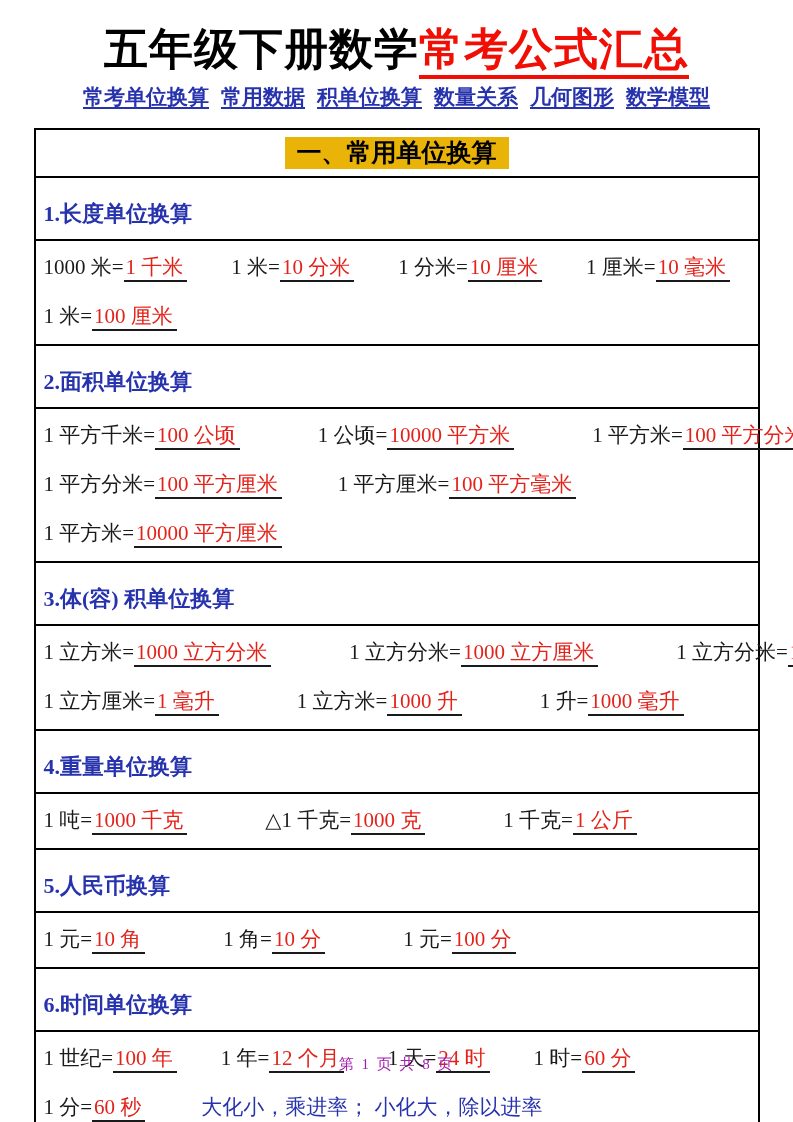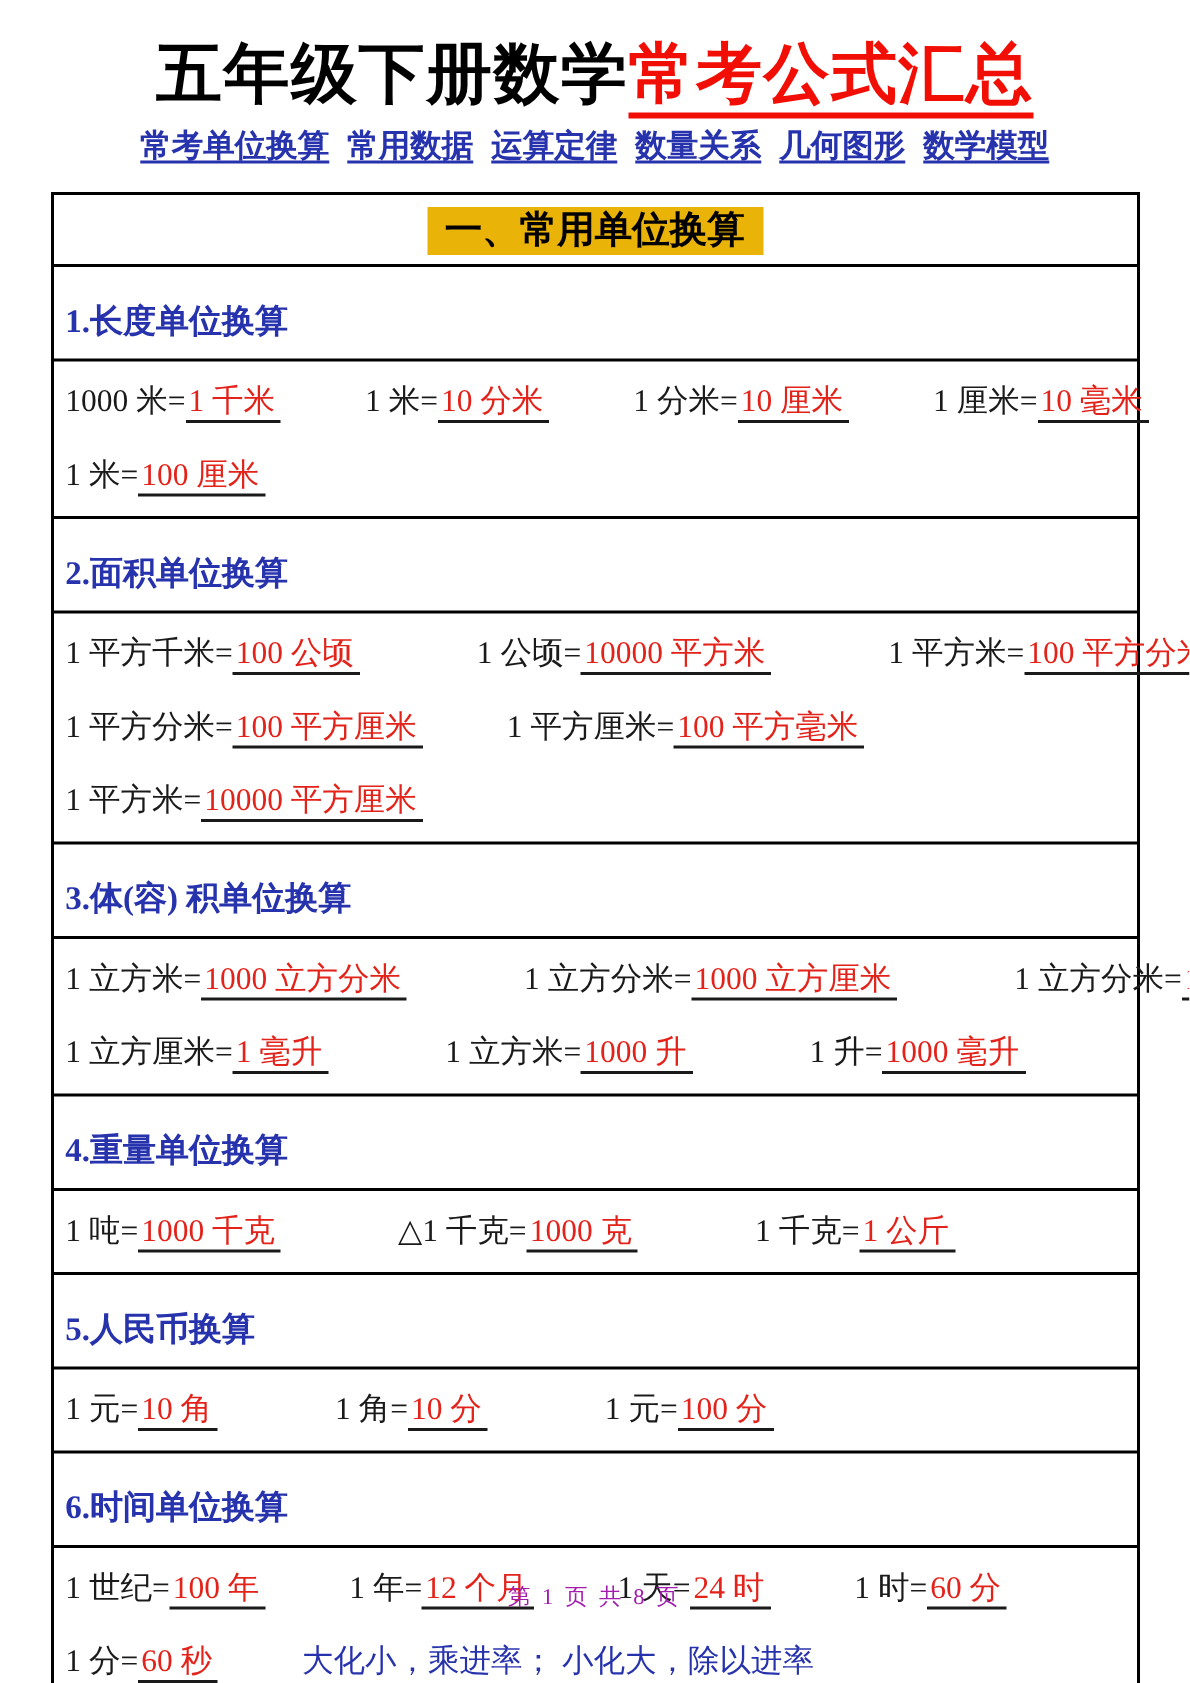--- a/index.html
+++ b/index.html
@@ -66,21 +66,21 @@
     display:flex;
     align-items:baseline;
     padding:10px 8px 11px 8px;
     font-size:21px;
     color:#1a1a1a;
     white-space:nowrap;
   }
   .gap-1 { column-gap:0; }
   .gap-2 { column-gap:56px; }
   .gap-3 { column-gap:78px; }
-  .gap-4 { column-gap:56px; }
+  .gap-4 { column-gap:44px; }
   .formula .pre { color:#1a1a1a; }
   .formula .val {
     color:#e3221a;
     border-bottom:2px solid #1a1a1a;
     padding:0 4px 1px 2px;
   }
   .note { color:#2733ad; }
   .page-footer {
     position:absolute;
     left:0; right:0;
@@ -93,21 +93,21 @@
 </style>
 </head>
 <body>
 
 <div class="page">
 
   <h1 class="doc-title">
     <span>五年级下册数学</span><span class="title-red">常考公式汇总</span>
   </h1>
 
-  <div class="nav-links"><a>常考单位换算</a><a>常用数据</a><a>运算定律</a><a>数量关系</a><a>几何图形</a><a>数学模型</a></div>
+  <div class="nav-links"><a>常考单位换算</a><a>常用数据</a><a>积单位换算</a><a>数量关系</a><a>几何图形</a><a>数学模型</a></div>
 
   <div class="conv-table">
     <div class="row row-header">
       <span class="hl">一、常用单位换算</span>
     </div>
   <div class="row row-section">1.长度单位换算</div>
       <div class="row row-body">
         <div class="line gap-4">
           <span class="formula"><span class="pre">1000 米=</span><span class="val">1 千米</span></span>
           <span class="formula"><span class="pre">1 米=</span><span class="val">10 分米</span></span>

